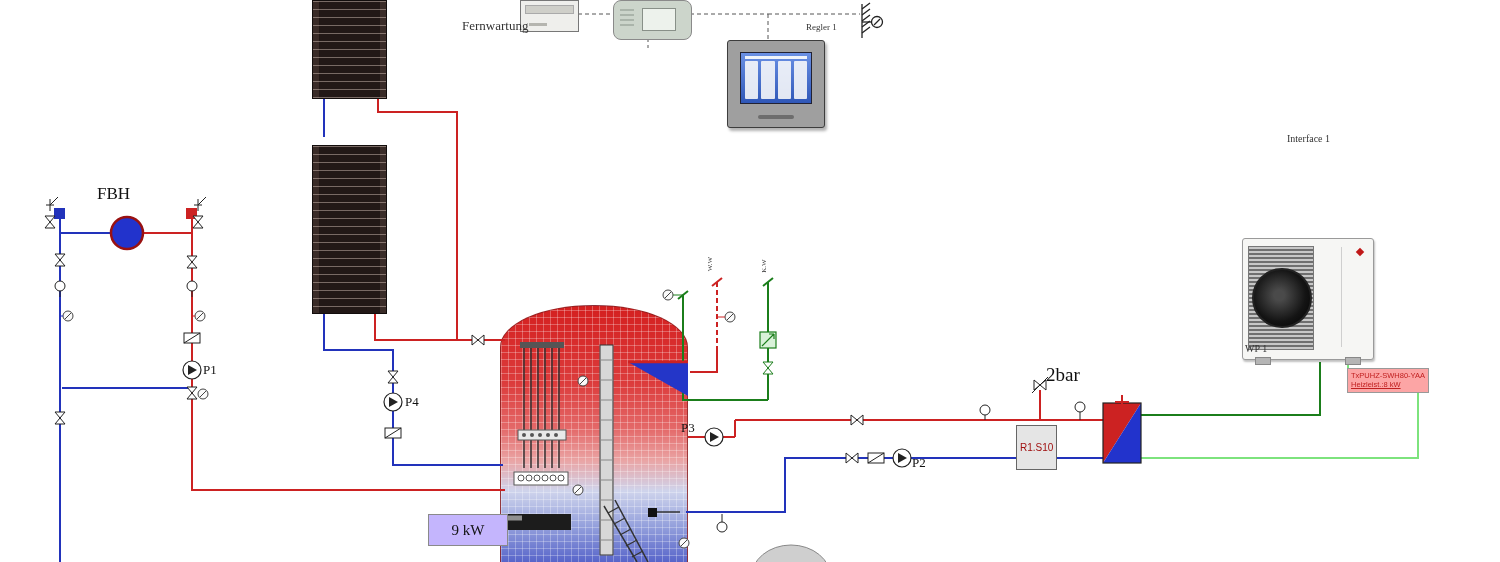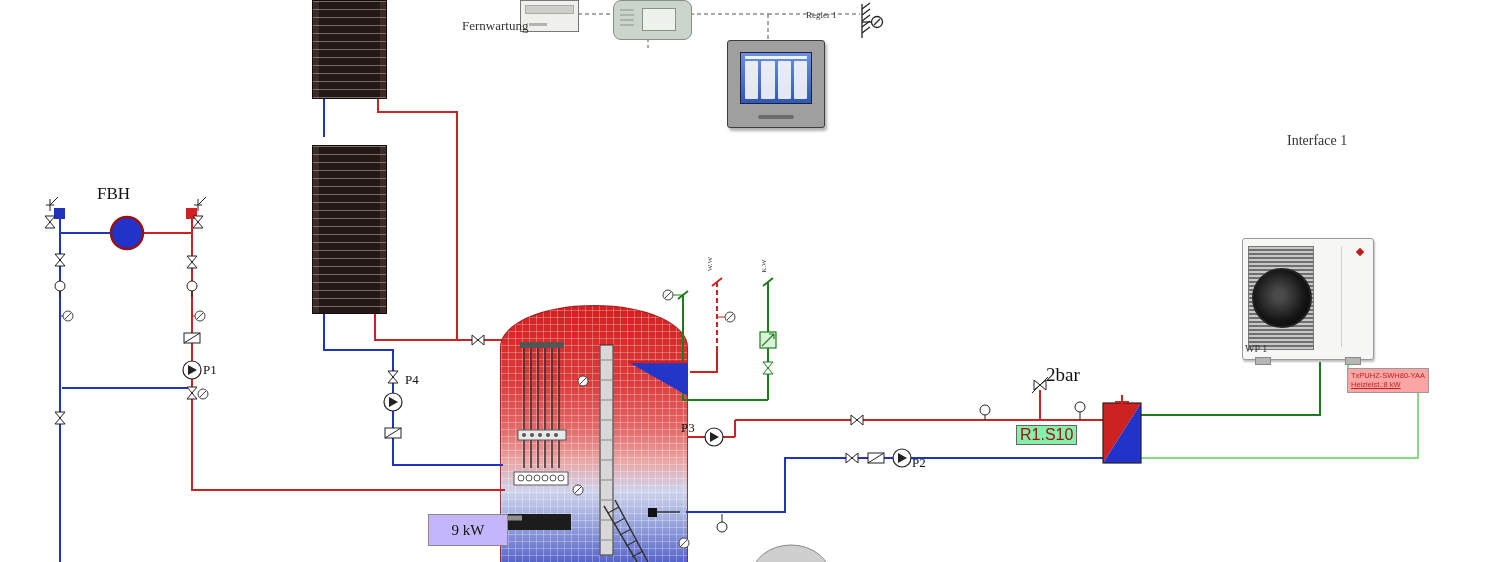--- a/index.html
+++ b/index.html
@@ -46,22 +46,22 @@
   #touchscreen{position:absolute;left:12px;top:11px;width:72px;height:52px;
       background:linear-gradient(180deg,#6a90e4 0%,#2f57b8 100%);border:1px solid #223;
       display:flex;gap:3px;padding:8px 4px 4px 4px;box-sizing:border-box;}
   #touchscreen .col{flex:1;background:rgba(250,250,250,.88);border-radius:1px;}
   #touchscreen .hdr{position:absolute;left:4px;top:3px;right:4px;height:3px;background:rgba(255,255,255,.9);}
   #touchpanel .chin{position:absolute;left:30px;bottom:8px;width:36px;height:4px;background:#6d6d6d;border-radius:2px;}
   
   #box9kw{position:absolute;left:428px;top:514px;width:78px;height:30px;background:#c4b5fd;
       border:1px solid #8a8a8a;z-index:40;display:flex;align-items:center;justify-content:center;
       font-size:15px;color:#111;}
-  #r1s10{position:absolute;left:1016px;top:425px;background:#86efac;border:1px solid #666;
-      color:#a01010;font-size:16px;padding:0px 3px;z-index:40;}
+  #r1s10{position:absolute;left:1016px;top:425px;background:#e5e5e5;border:1px solid #666;
+      color:#a01010;font-size:10px;padding:16px 3px;z-index:40;}
   #hpinfo{position:absolute;left:1347px;top:368px;background:#fca5a5;border:1px solid #999;
       color:#c02020;font-size:7.5px;line-height:1.25;padding:2px 3px;z-index:40;}
 </style>
 </head>
 <body>
 
 <div id="canvas">
 
   <div id="tank"></div>
 
@@ -286,27 +286,27 @@
       <path d="M657 512 H680" stroke="#333" stroke-width="1.5" fill="none"></path>
     </g>
 
     <ellipse cx="791" cy="578" rx="40" ry="33" fill="#cfcfcf" stroke="#888"></ellipse>
 
     <path d="M506 518 H522" stroke="#909090" stroke-width="5"></path>
   </svg>
 
   <div class="lbl" style="left:97px;top:184px;font-size:17px;">FBH</div>
   <div class="lbl" style="left:203px;top:362px;font-size:13px;">P1</div>
-  <div class="lbl" style="left:405px;top:372px;font-size:13px;">P4</div>
+  <div class="lbl" style="left:405px;top:394px;font-size:13px;">P4</div>
   <div class="lbl" style="left:681px;top:420px;font-size:13px;">P3</div>
   <div class="lbl" style="left:912px;top:455px;font-size:13px;">P2</div>
   <div class="lbl" style="left:1046px;top:364px;font-size:19px;text-align:center;">2bar</div>
   <div class="lbl" style="left:462px;top:6px;font-size:13px;color:#333;margin-top:12px;">Fernwartung</div>
-  <div class="lbl" style="left:806px;top:10px;font-size:9px;color:#333;">Regler 1</div>
-  <div class="lbl" style="left:1287px;top:133px;font-size:14px;color:#333;">Interface 1</div>
+  <div class="lbl" style="left:806px;top:22px;font-size:9px;color:#333;">Regler 1</div>
+  <div class="lbl" style="left:1287px;top:133px;font-size:10px;color:#333;">Interface 1</div>
   <div class="lbl" style="left:1245px;top:343px;font-size:10px;color:#333;">WP 1</div>
   <div class="lbl" style="left:703px;top:260px;font-size:7px;transform:rotate(-90deg);color:#333;">W.W</div>
   <div class="lbl" style="left:757px;top:262px;font-size:7px;transform:rotate(-90deg);color:#333;">K.W</div>
 
   <div id="box9kw">
     <span>9 kW</span>
   </div>
   <div id="r1s10" class="lbl-sans">
     <span>R1.S10</span>
   </div>

